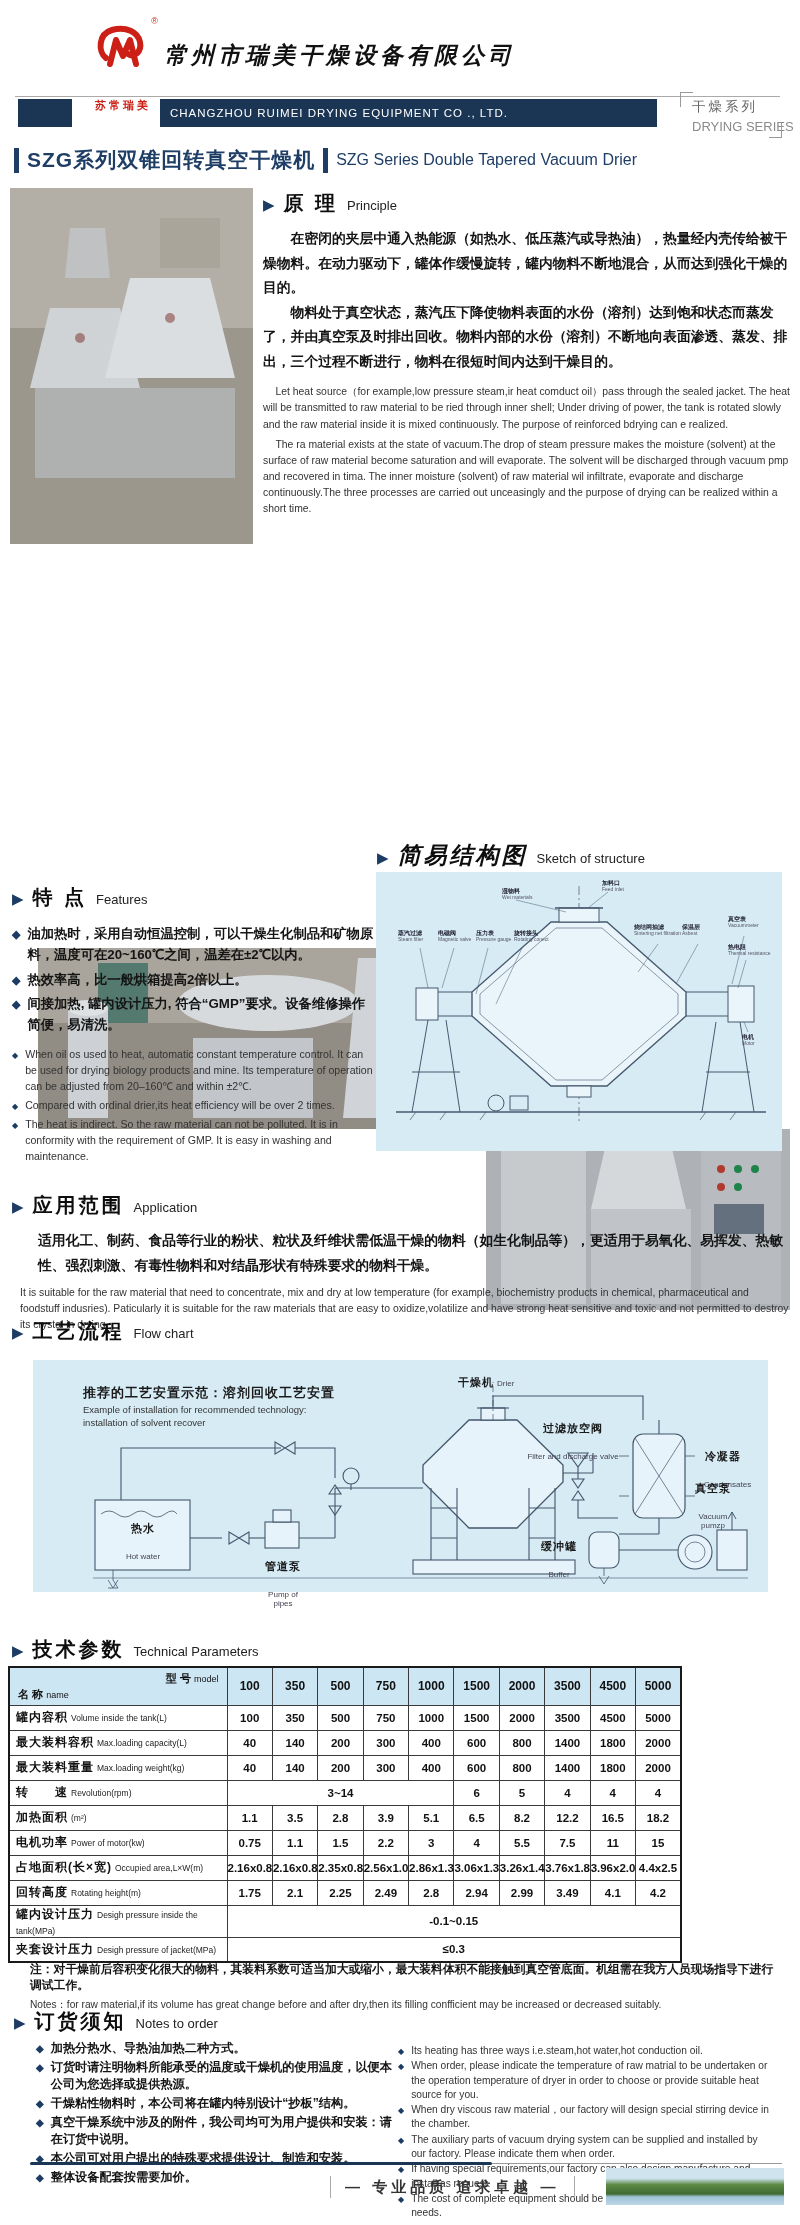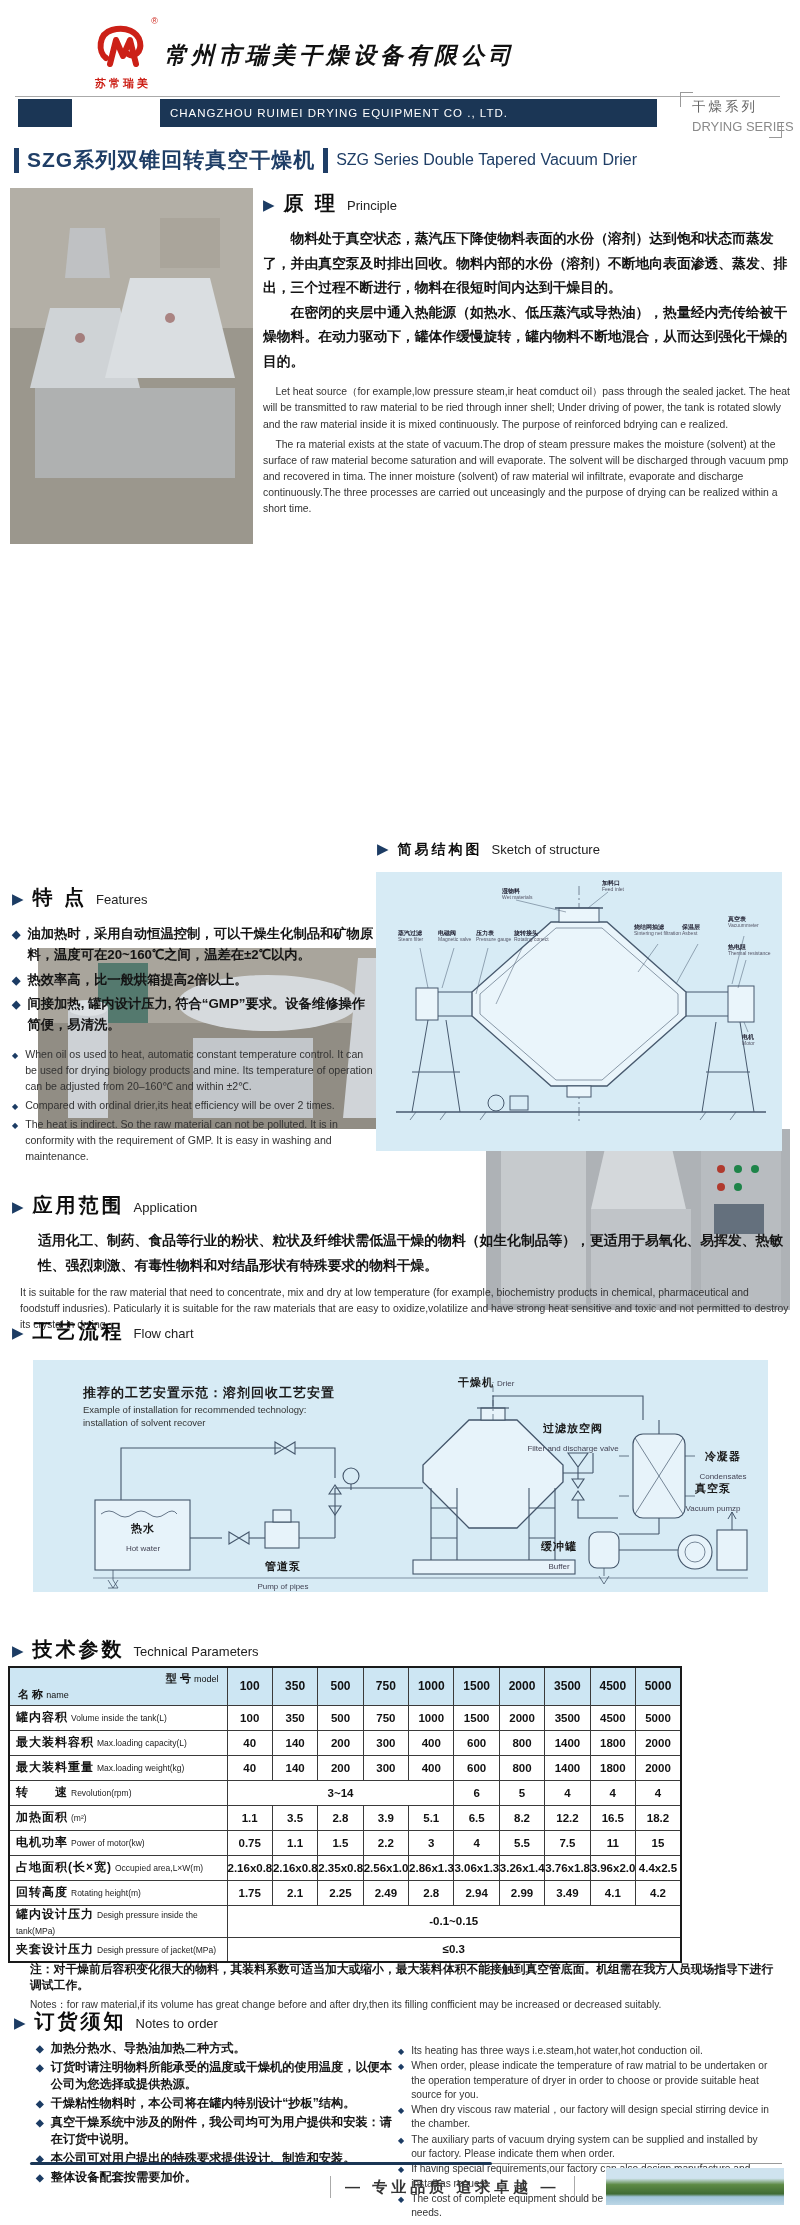--- a/index.html
+++ b/index.html
@@ -8,21 +8,21 @@
   .abs { position:absolute; }
 
   
   .hdr-line { left:15px; top:96px; width:765px; height:1px; background:#aaa; }
   .hdr-navy-left { left:18px; top:99px; width:54px; height:28px; background:#1b3655; }
   .hdr-navy-bar { left:160px; top:99px; width:497px; height:28px; background:#1b3655;
                   color:#fff; font-size:11.5px; letter-spacing:1px; line-height:28px; padding-left:10px; }
   .logo-block { left:90px; top:18px; width:66px; text-align:center; }
   .logo-mark { position:relative; width:58px; height:58px; margin:0 auto; }
   .logo-reg { position:absolute; right:-6px; top:-2px; font-size:9px; color:#cc2017; }
-  .logo-sub { color:#cc2017; font-weight:bold; font-size:11px; letter-spacing:3px; margin-top:0; white-space:nowrap; }
+  .logo-sub { color:#cc2017; font-weight:bold; font-size:11px; letter-spacing:3px; margin-top:22px; white-space:nowrap; }
   .company-cn { left:164px; top:40px; font-family:"Liberation Serif", serif; font-style:italic;
                 font-weight:bold; font-size:23px; color:#111; letter-spacing:4px; white-space:nowrap; }
   .series-box { left:680px; top:92px; width:102px; height:46px; padding:6px 10px 0 12px; }
   .series-box:before { content:""; position:absolute; left:0; top:0; width:12px; height:14px;
                        border-left:1px solid #999; border-top:1px solid #999; }
   .series-box:after { content:""; position:absolute; right:0; bottom:0; width:12px; height:14px;
                       border-right:1px solid #999; border-bottom:1px solid #999; }
   .series-cn { font-size:13.5px; color:#666; letter-spacing:3px; }
   .series-en { font-size:13px; color:#8a8a8a; margin-top:3px; white-space:nowrap; }
 
@@ -58,40 +58,40 @@
   .bullet { display:flex; gap:7px; margin-bottom:3px; }
   .diamond { color:#1c3c64; flex:0 0 auto; }
   .bullet.cn { font-size:13.3px; font-weight:600; color:#141414; line-height:1.6; }
   .bullet.cn .diamond { font-size:11px; margin-top:3px; }
   .bullet.en { font-size:10.6px; color:#333; line-height:1.5; }
   .bullet.en .diamond { font-size:8px; margin-top:3px; }
   .en-list { margin-top:12px; }
 
   
   .sketch-h { left:377px; top:840px; }
-  .sketch-h .h-cn { font-size:14px; }
+  .sketch-h .h-cn { font-size:23px;font-style:italic; }
   .sketch-panel { left:376px; top:872px; width:406px; height:279px; background:#d7ebf5; }
   .sk-label { position:absolute; width:50px; font-size:6px; font-weight:bold; color:#223; line-height:1.15; }
   .sk-label i { display:block; font-style:normal; font-weight:normal; font-size:5px; color:#556; }
 
   
   .application { left:12px; top:1192px; width:778px; }
   .application .sec-h { margin-bottom:10px; }
   .app-cn { font-size:13.8px; font-weight:600; color:#141414; line-height:1.8; padding-left:26px; }
   .app-en { font-size:10.4px; color:#333; line-height:1.55; margin-top:6px; padding-left:8px; }
 
   
   .flow-h { left:12px; top:1318px; }
   .flow-panel { left:33px; top:1360px; width:735px; height:232px; background:#d7ebf5; }
   .fl-title-cn { position:absolute; left:50px; top:24px; font-size:13px; font-weight:bold; color:#1a1a1a; letter-spacing:1px; }
   .fl-title-en { position:absolute; left:50px; top:44px; font-size:9.5px; color:#333; line-height:1.35; }
   .fl-label { position:absolute; text-align:center; color:#1a1a1a; }
   .fl-label b { font-size:11px; letter-spacing:1px; }
   .fl-label i { font-style:normal; font-size:8px; color:#445; margin-left:3px; }
-  .fl-label.stack i { display:block; margin:8px; }
+  .fl-label.stack i { display:block; margin:16px; }
 
   
   .tech-h { left:12px; top:1636px; }
   .tech-table { left:8px; top:1666px; width:674px; border-collapse:collapse; table-layout:fixed; }
   .tech-table th, .tech-table td { border:1px solid #3a3a3a; font-size:12px; text-align:center; padding:0; color:#111; }
   .tech-table { border:2px solid #1a1a1a; }
   .tech-table thead th { background:#cde6f3; height:38px; font-weight:bold; }
   .tech-table tbody tr { height:25px; }
   .tech-table td { font-weight:bold; font-size:11.5px; }
   th.rowname { text-align:left; padding-left:6px; font-weight:bold; background:#fff; }
@@ -166,22 +166,22 @@
     <circle cx="70" cy="150" r="5" fill="#7a2a24" opacity="0.5"></circle>
     <circle cx="160" cy="130" r="5" fill="#7a2a24" opacity="0.5"></circle>
   </svg>
 </div>
 <div class="abs principle">
   <div class="sec-h">
     <span class="arrow">▶</span>
     <span class="h-cn">原  理</span>
     <span class="h-en">Principle</span>
   </div>
+  <p class="cn-p">在密闭的夹层中通入热能源（如热水、低压蒸汽或导热油），热量经内壳传给被干燥物料。在动力驱动下，罐体作缓慢旋转，罐内物料不断地混合，从而达到强化干燥的目的。</p>
   <p class="cn-p">物料处于真空状态，蒸汽压下降使物料表面的水份（溶剂）达到饱和状态而蒸发了，并由真空泵及时排出回收。物料内部的水份（溶剂）不断地向表面渗透、蒸发、排出，三个过程不断进行，物料在很短时间内达到干燥目的。</p>
-  <p class="cn-p">在密闭的夹层中通入热能源（如热水、低压蒸汽或导热油），热量经内壳传给被干燥物料。在动力驱动下，罐体作缓慢旋转，罐内物料不断地混合，从而达到强化干燥的目的。</p>
   <div class="en-block">
     <p class="en-p">Let heat source（for example,low pressure steam,ir heat comduct oil）pass through the sealed jacket. The heat will be transmitted to raw material to be ried through inner shell; Under driving of power, the tank is rotated slowly and the raw material inside it is mixed continuously. The purpose of reinforced bdrying can e realized.</p>
     <p class="en-p">The ra material exists at the state of vacuum.The drop of steam pressure makes the moisture (solvent) at the surface of raw material become saturation and will evaporate. The solvent will be discharged through vacuum pmp and recovered in tima. The inner moisture (solvent) of raw material wil infiltrate, evaporate and discharge continuously.The three processes are carried out unceasingly and the purpose of drying can be realized within a short time.</p>
   </div>
 </div>
 
 <div class="abs photo ph2">
   <svg width="417" height="181" viewBox="0 0 417 181">
     <rect width="417" height="75" fill="#a9a59c"></rect>
     <rect y="75" width="417" height="106" fill="#918d84"></rect>

